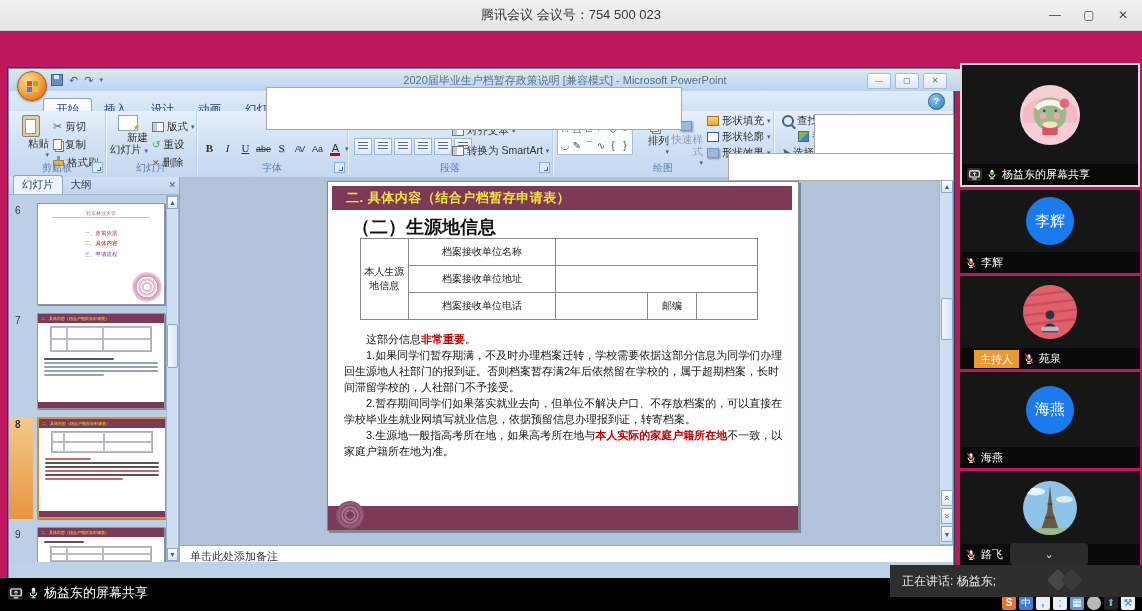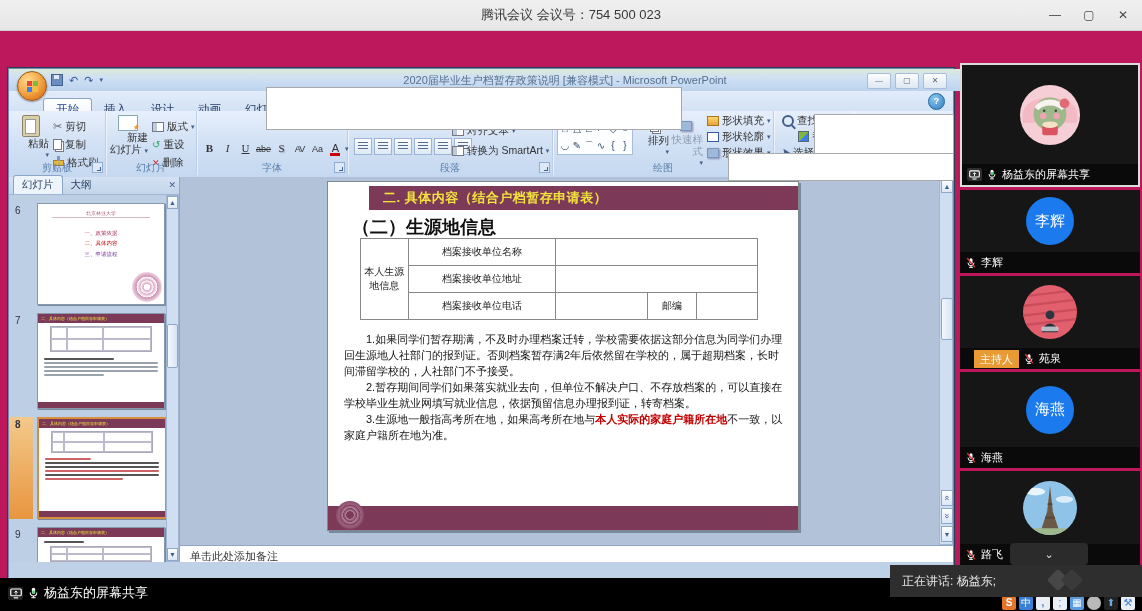--- a/index.html
+++ b/index.html
@@ -88,21 +88,21 @@
   .mini-band{height:9px;background:#7d3a58;color:#f2e33c;font-size:4px;line-height:9px;padding-left:3px;white-space:nowrap;overflow:hidden;}
   .mini-band.btm{position:absolute;bottom:0;left:0;right:0;height:6px;}
   .gline{height:2px;background:#9aa2ac;border-radius:1px;margin:2px 6px 0;}
   .gline.red{background:#c66;}
   .gline.dark{background:#555;}
   .mini-table{margin:3px auto 0;width:100px;border:1px solid #aab;height:24px;display:grid;grid-template-columns:16px 36px 48px;}
   .mini-table i{border:0.5px solid #bbc;display:block;}
   
   .workspace{left:170px;top:108px;width:774px;height:368px;background:#b2c3d9;border-left:1px solid #8da7c6;box-sizing:border-box;}
   .slide{left:147px;top:4px;width:470px;height:348px;background:#fff;border:1px solid #808890;box-shadow:2px 2px 0 #78889e;overflow:hidden;}
-  .s-band{left:4px;top:4px;width:460px;height:24px;background:#7d3a58;color:#f2e33c;font-size:13px;font-weight:bold;line-height:24px;padding-left:14px;box-sizing:border-box;letter-spacing:.5px;margin-left:37px;}
+  .s-band{left:4px;top:4px;width:460px;height:24px;background:#7d3a58;color:#f2e33c;font-size:13px;font-weight:bold;line-height:24px;padding-left:14px;box-sizing:border-box;letter-spacing:.5px;}
   .s-sub{left:24px;top:33px;font-size:18px;font-weight:bold;color:#111;}
   .slide-table{border-collapse:collapse;font-size:10px;color:#222;}
   .slide-table td{border:1px solid #888;height:26px;text-align:center;padding:0 2px;}
   .paras{left:16px;top:150px;width:440px;font-size:11px;line-height:1.45;color:#151515;}
   .para{text-indent:2em;margin:0;}
   .red-text{color:#c00000;font-weight:bold;}
   .s-footer{left:0;bottom:0;width:470px;height:24px;background:#7d3a58;position:absolute;}
   .emblem{position:absolute;left:8px;top:-5px;width:28px;height:28px;border-radius:50%;background:radial-gradient(circle,#7d3a58 18%,#b586a0 20%,#7d3a58 34%,#b586a0 36%,#7d3a58 52%,#9c6583 54%,#8a4b68 70%);}
   
   .sbar{background:#cfdff1;border:1px solid #9fb6d4;box-sizing:border-box;}
@@ -464,20 +464,21 @@
           <tr>
             <td>档案接收单位电话</td>
             <td style="width:90px;"></td>
             <td style="width:46px;">邮编</td>
             <td style="width:58px;"></td>
           </tr>
         </tbody>
           </table>
 
         <div class="ab paras">
+          <p class="para"><span>这部分信息</span><span class="red-text">非常重要</span><span>。</span></p>
           <p class="para"><span>1.如果同学们暂存期满，不及时办理档案迁转，学校需要依据这部分信息为同学们办理回生源地人社部门的报到证。否则档案暂存满2年后依然留在学校的，属于超期档案，长时间滞留学校的，人社部门不予接受。</span></p>
           <p class="para"><span>2.暂存期间同学们如果落实就业去向，但单位不解决户口、不存放档案的，可以直接在学校毕业生就业网填写就业信息，依据预留信息办理报到证，转寄档案。</span></p>
           <p class="para"><span>3.生源地一般指高考所在地，如果高考所在地与</span><span class="red-text">本人实际的家庭户籍所在地</span><span>不一致，以家庭户籍所在地为准。</span></p>
         </div>
 
         <div class="s-footer">
           <div class="emblem"></div>
         </div>
       </div>
 

